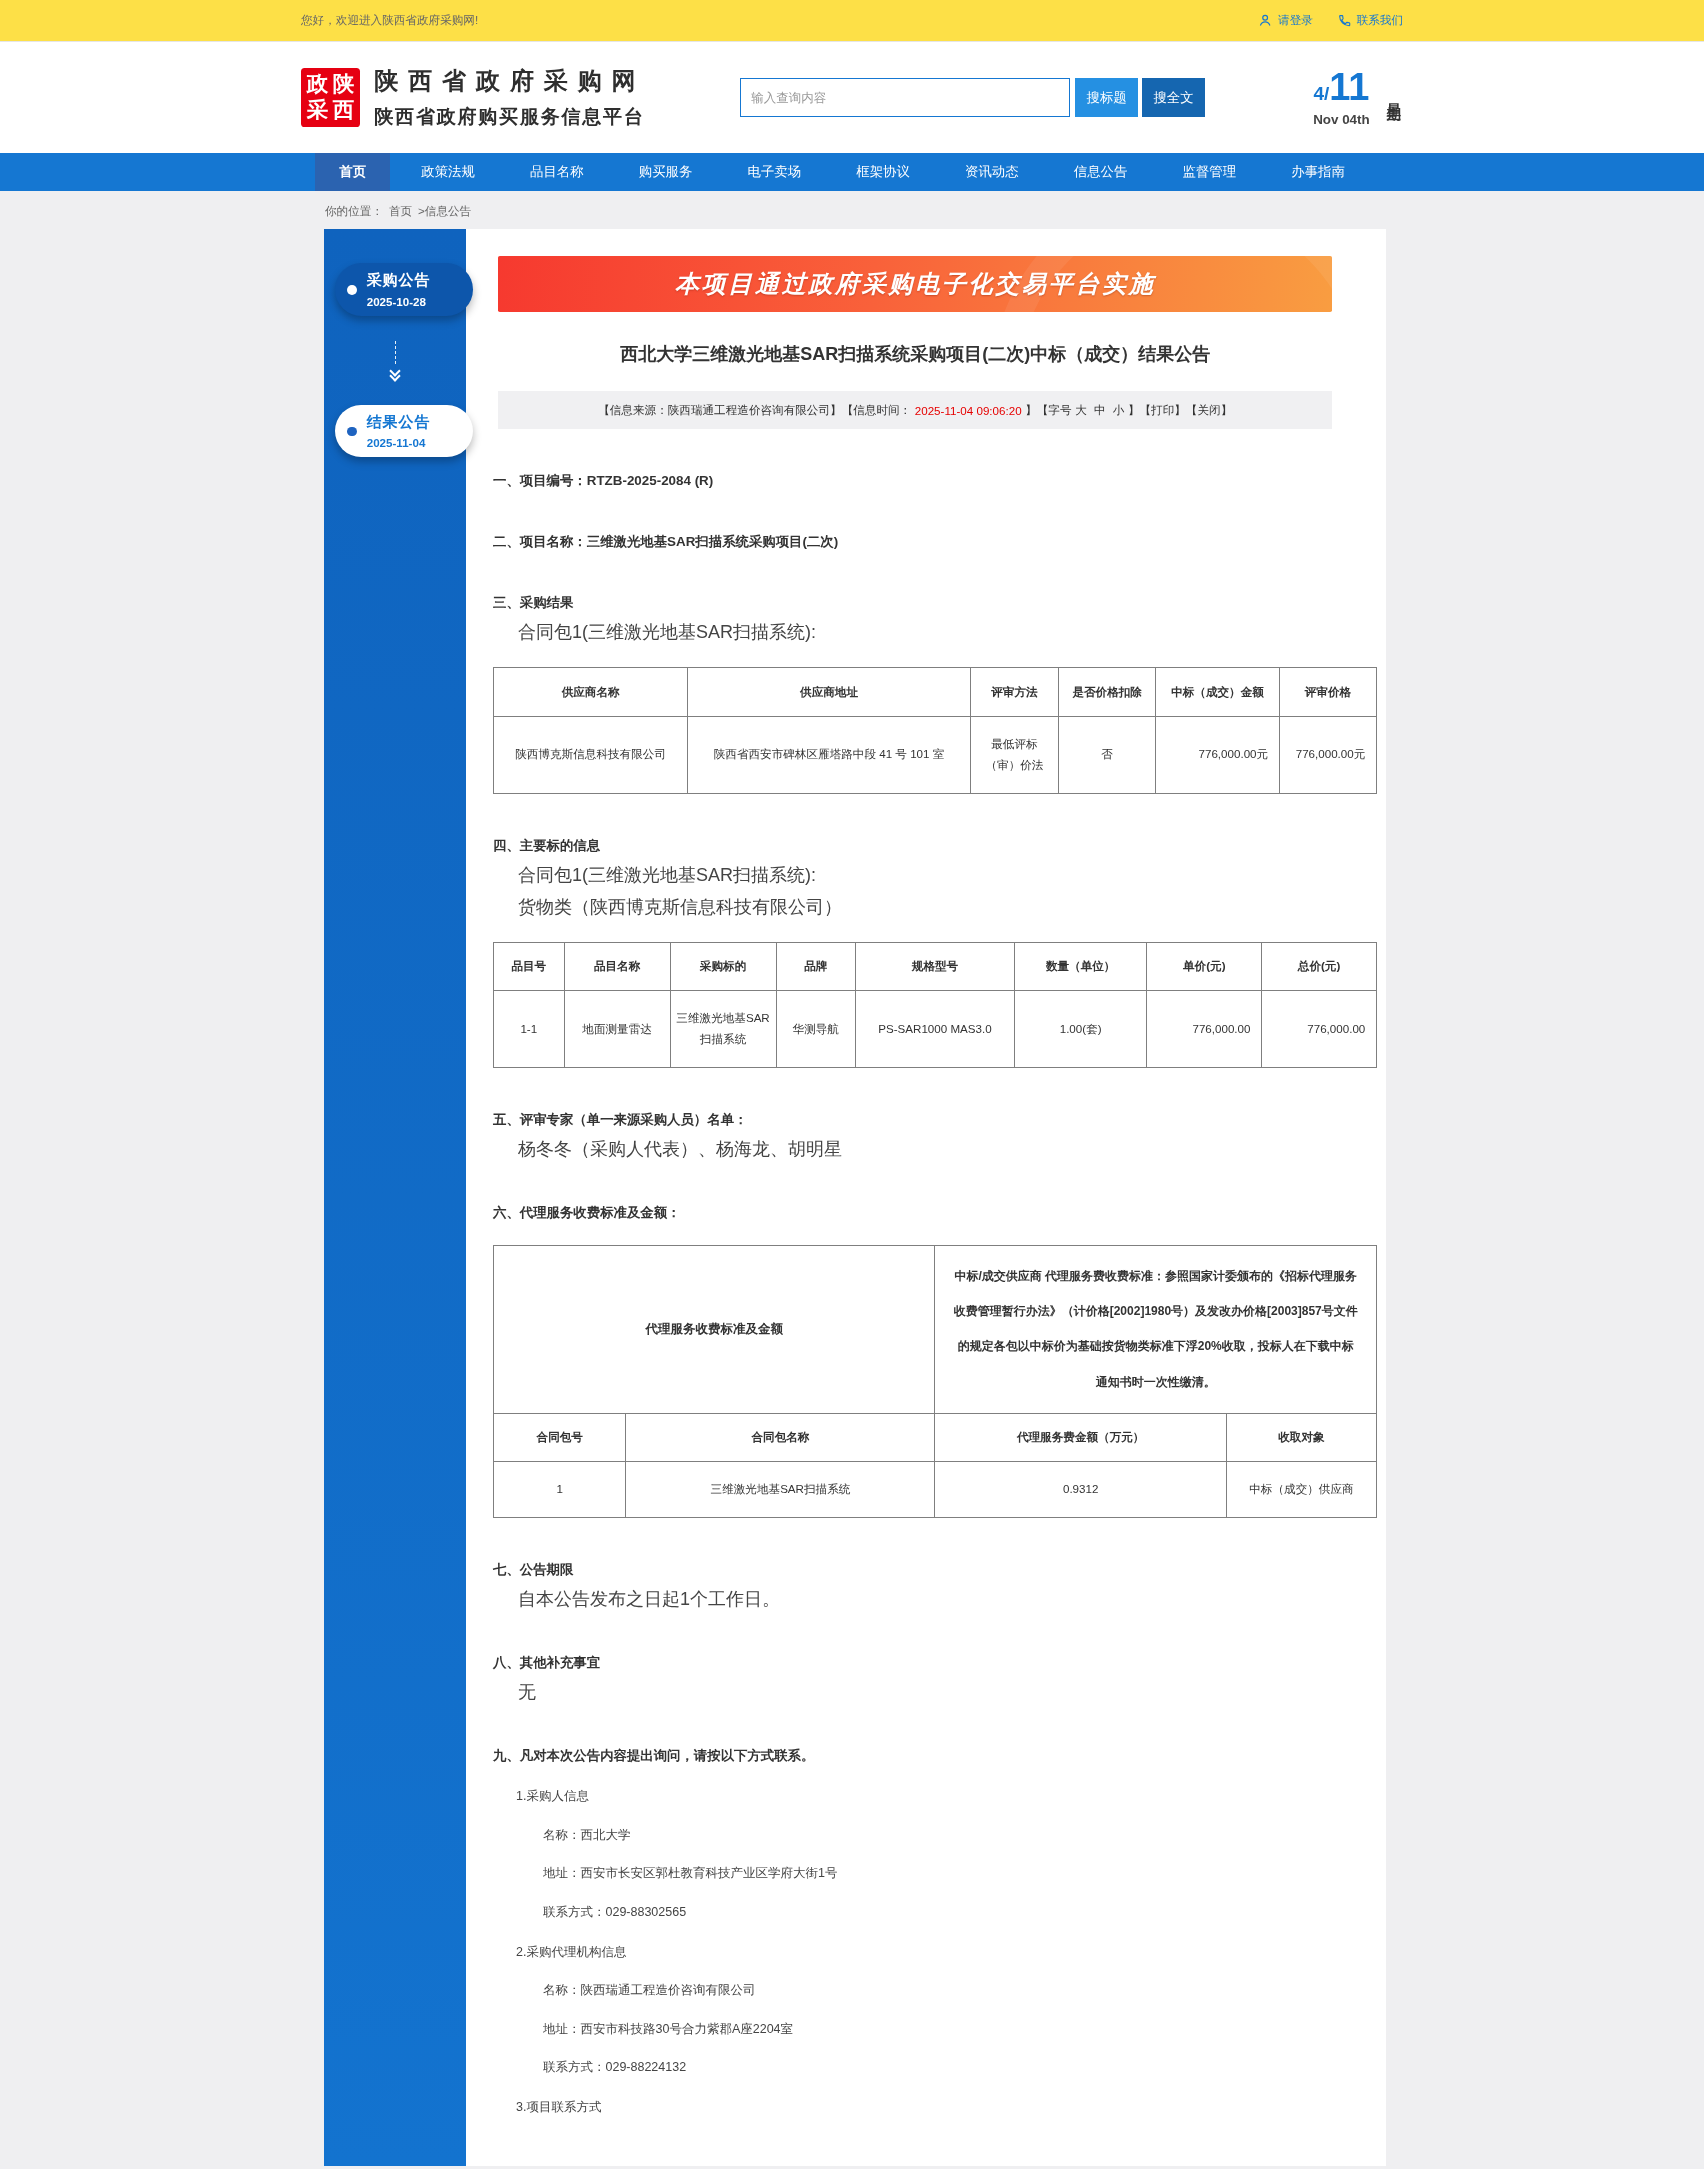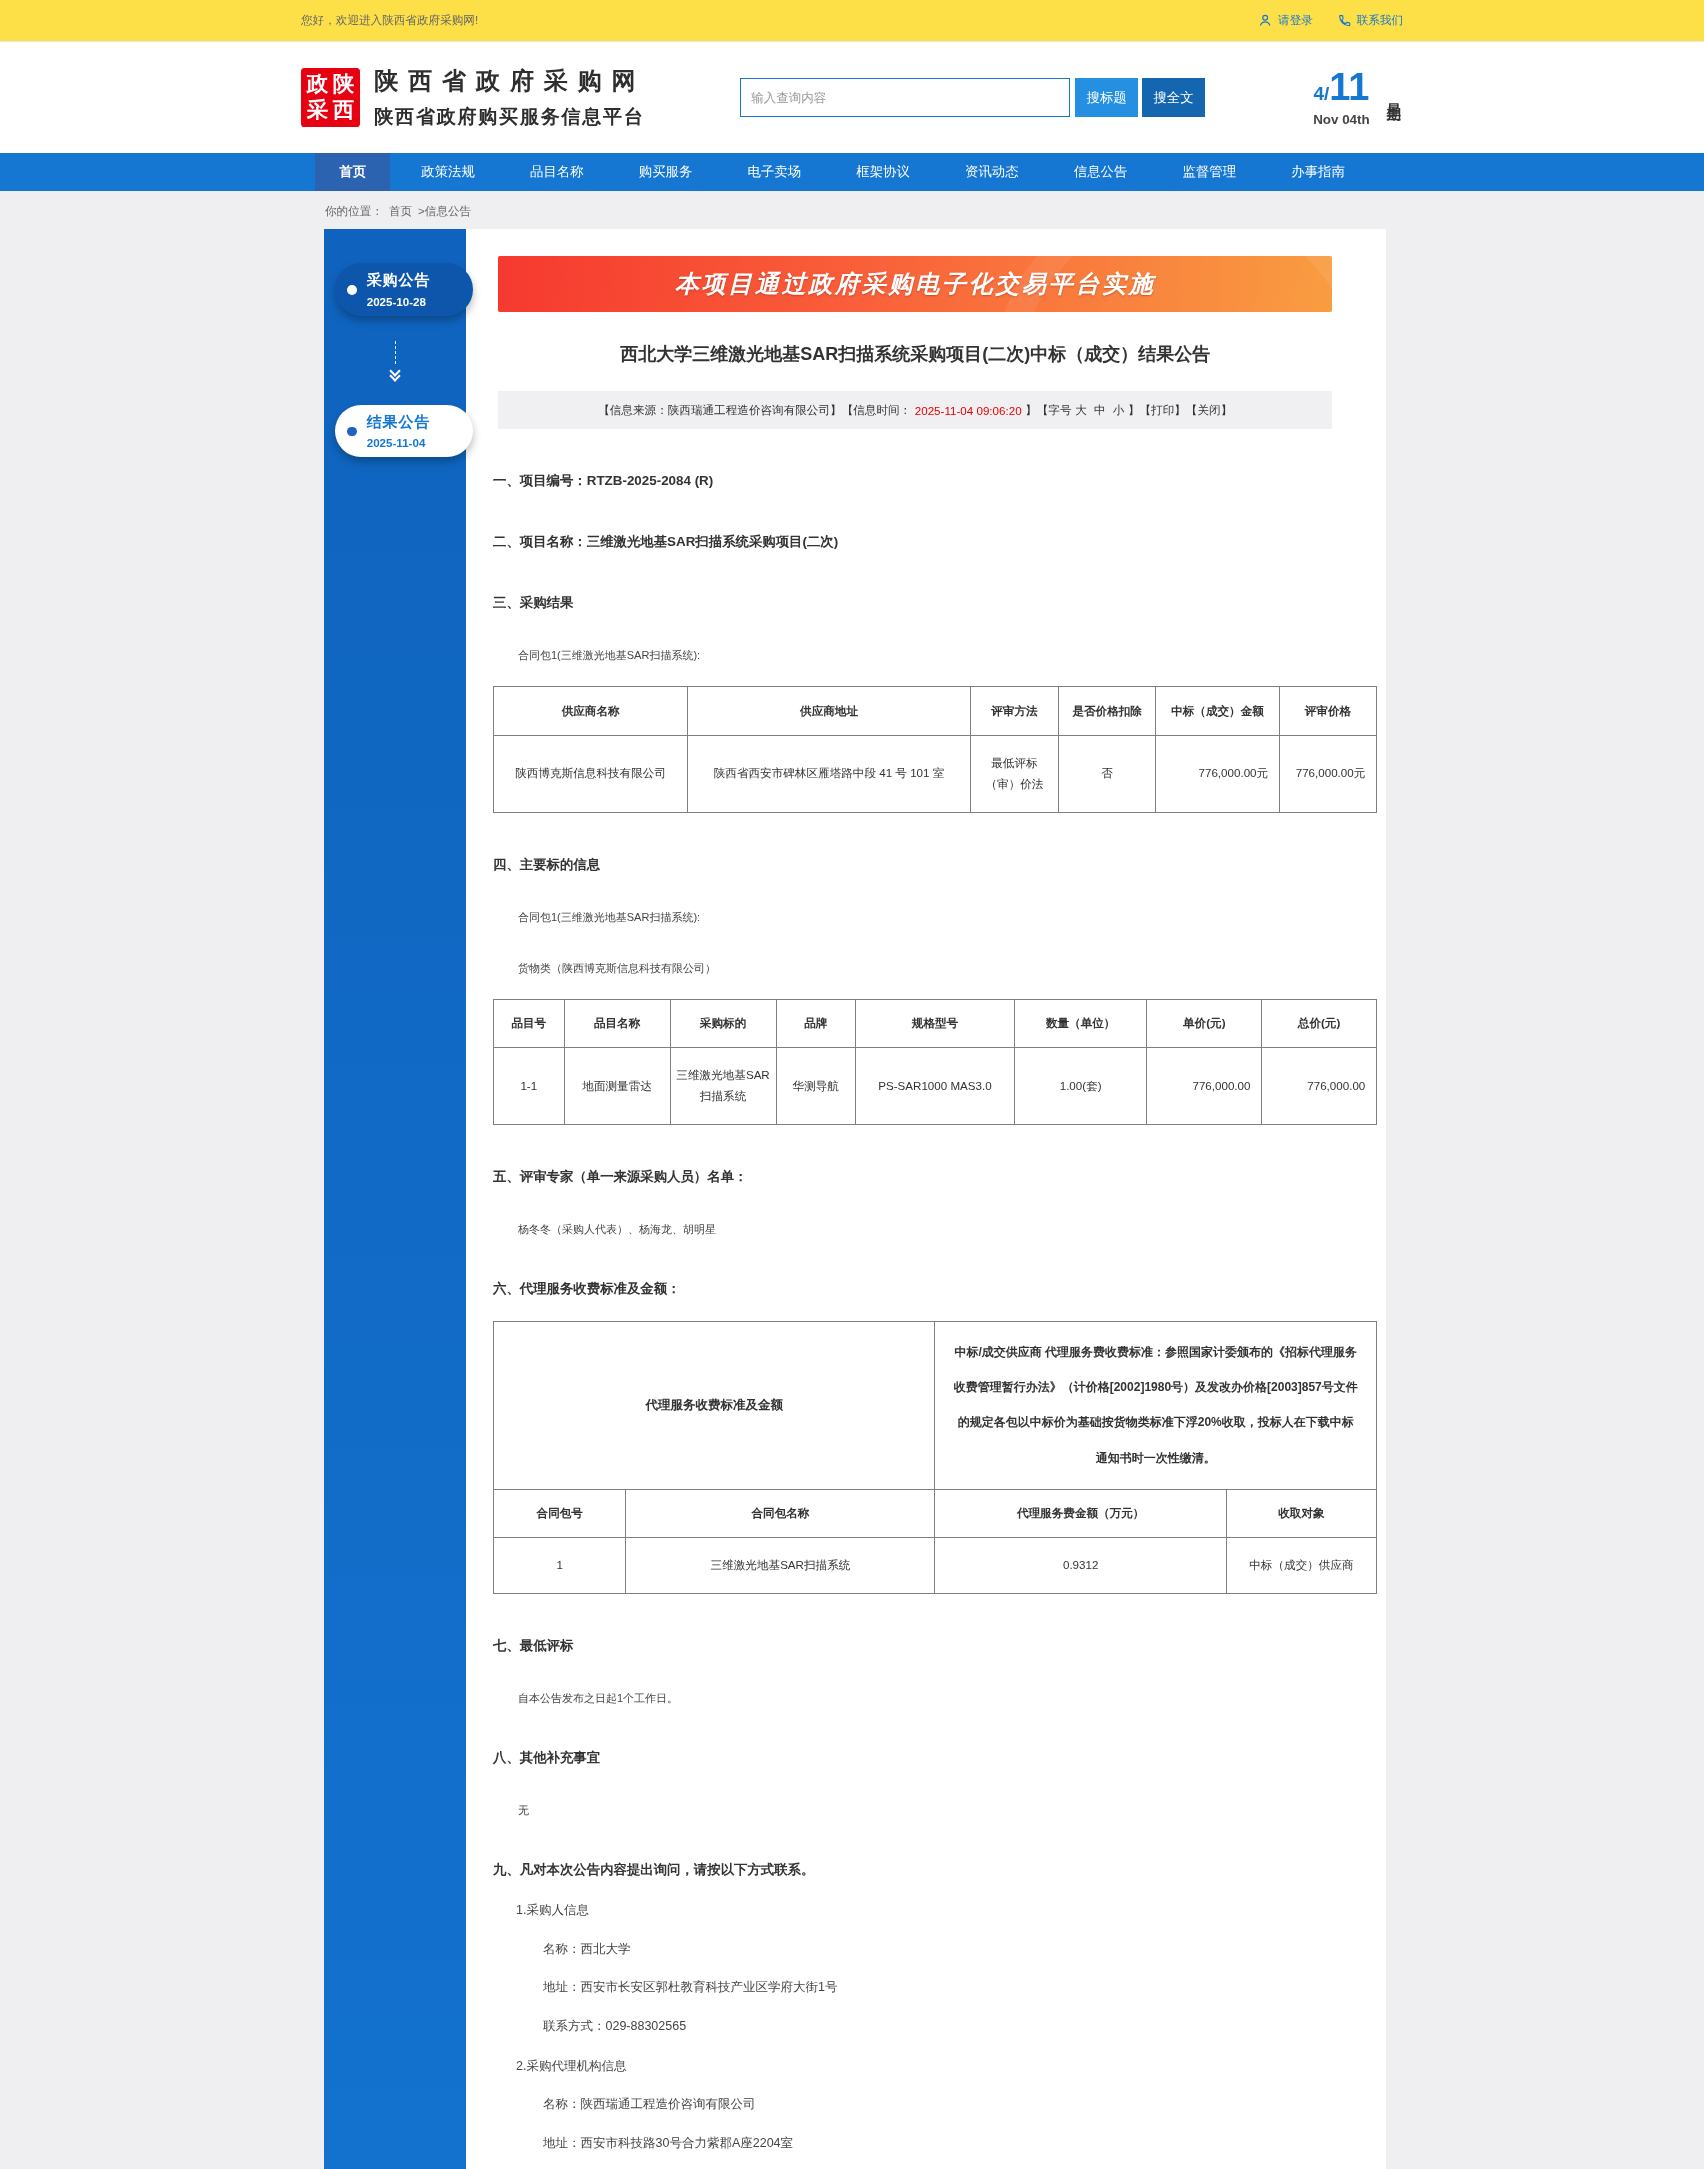--- a/index.html
+++ b/index.html
@@ -79,21 +79,21 @@
   .banner::after { content: ""; position: absolute; right: -54px; top: -72px; width: 340px; height: 340px;
     border-radius: 50%; border: 27px solid rgba(255,255,255,.07); pointer-events: none; }
   .art-title { margin: 30px 45px 0 5.4px; text-align: center; font-size: 18px; font-weight: bold; color: #333; }
   .meta { margin: 25px 45px 0 5.4px; background: #f0f0f2; height: 38px;
     display: flex; align-items: center; justify-content: center; font-size: 11.6px; color: #333; }
   .meta .red { color: #e60000; margin: 0 3.6px; }
   .meta .fs { margin: 0 3.6px; cursor: pointer; }
   .meta .act { cursor: pointer; margin-left: 0; }
 
   .s-heading { font-size: 13.4px; font-weight: bold; color: #333; margin: 43px 0 0; }
-  .s-para { font-size: 11px; color: #444; margin: 36px 0 0 25px; }
+  .s-para { font-size: 18px; color: #444; margin: 8px 0 0 25px; }
   .c1 { font-size: 12.5px; color: #444; margin: 23px 0 0 23px; }
   .c2 { font-size: 12.5px; color: #444; margin: 21.5px 0 0 50px; }
 
   table { width: 100%; border-collapse: collapse; margin-top: 23px; table-layout: fixed; }
   th, td { border: 0.9px solid #7f7f7f; font-size: 11.6px; color: #333; text-align: center; word-wrap: break-word; }
   th { font-weight: bold; padding: 13.4px 5.4px; line-height: 1.8; }
   td { padding: 17px 5.4px; line-height: 1.8; }
   td.num { text-align: right; padding-right: 10.7px; }
   .fee-label { font-weight: bold; font-size: 12.5px; }
   .fee-desc { font-weight: bold; font-size: 12px; text-align: center; line-height: 2.95; padding: 12.5px 18px; }
@@ -311,21 +311,21 @@
           </tr>
           <tr>
             <td>1</td>
             <td>三维激光地基SAR扫描系统</td>
             <td>0.9312</td>
             <td>中标（成交）供应商</td>
           </tr>
         </tbody>
       </table>
 
-      <div class="s-heading">七、最低评标</div>
+      <div class="s-heading">七、公告期限</div>
       <div class="s-para">自本公告发布之日起1个工作日。</div>
 
       <div class="s-heading">八、其他补充事宜</div>
       <div class="s-para">无</div>
 
       <div class="s-heading">九、凡对本次公告内容提出询问，请按以下方式联系。</div>
       <div class="c1">1.采购人信息</div>
       <div class="c2">名称：西北大学</div>
       <div class="c2">地址：西安市长安区郭杜教育科技产业区学府大街1号</div>
       <div class="c2">联系方式：029-88302565</div>

